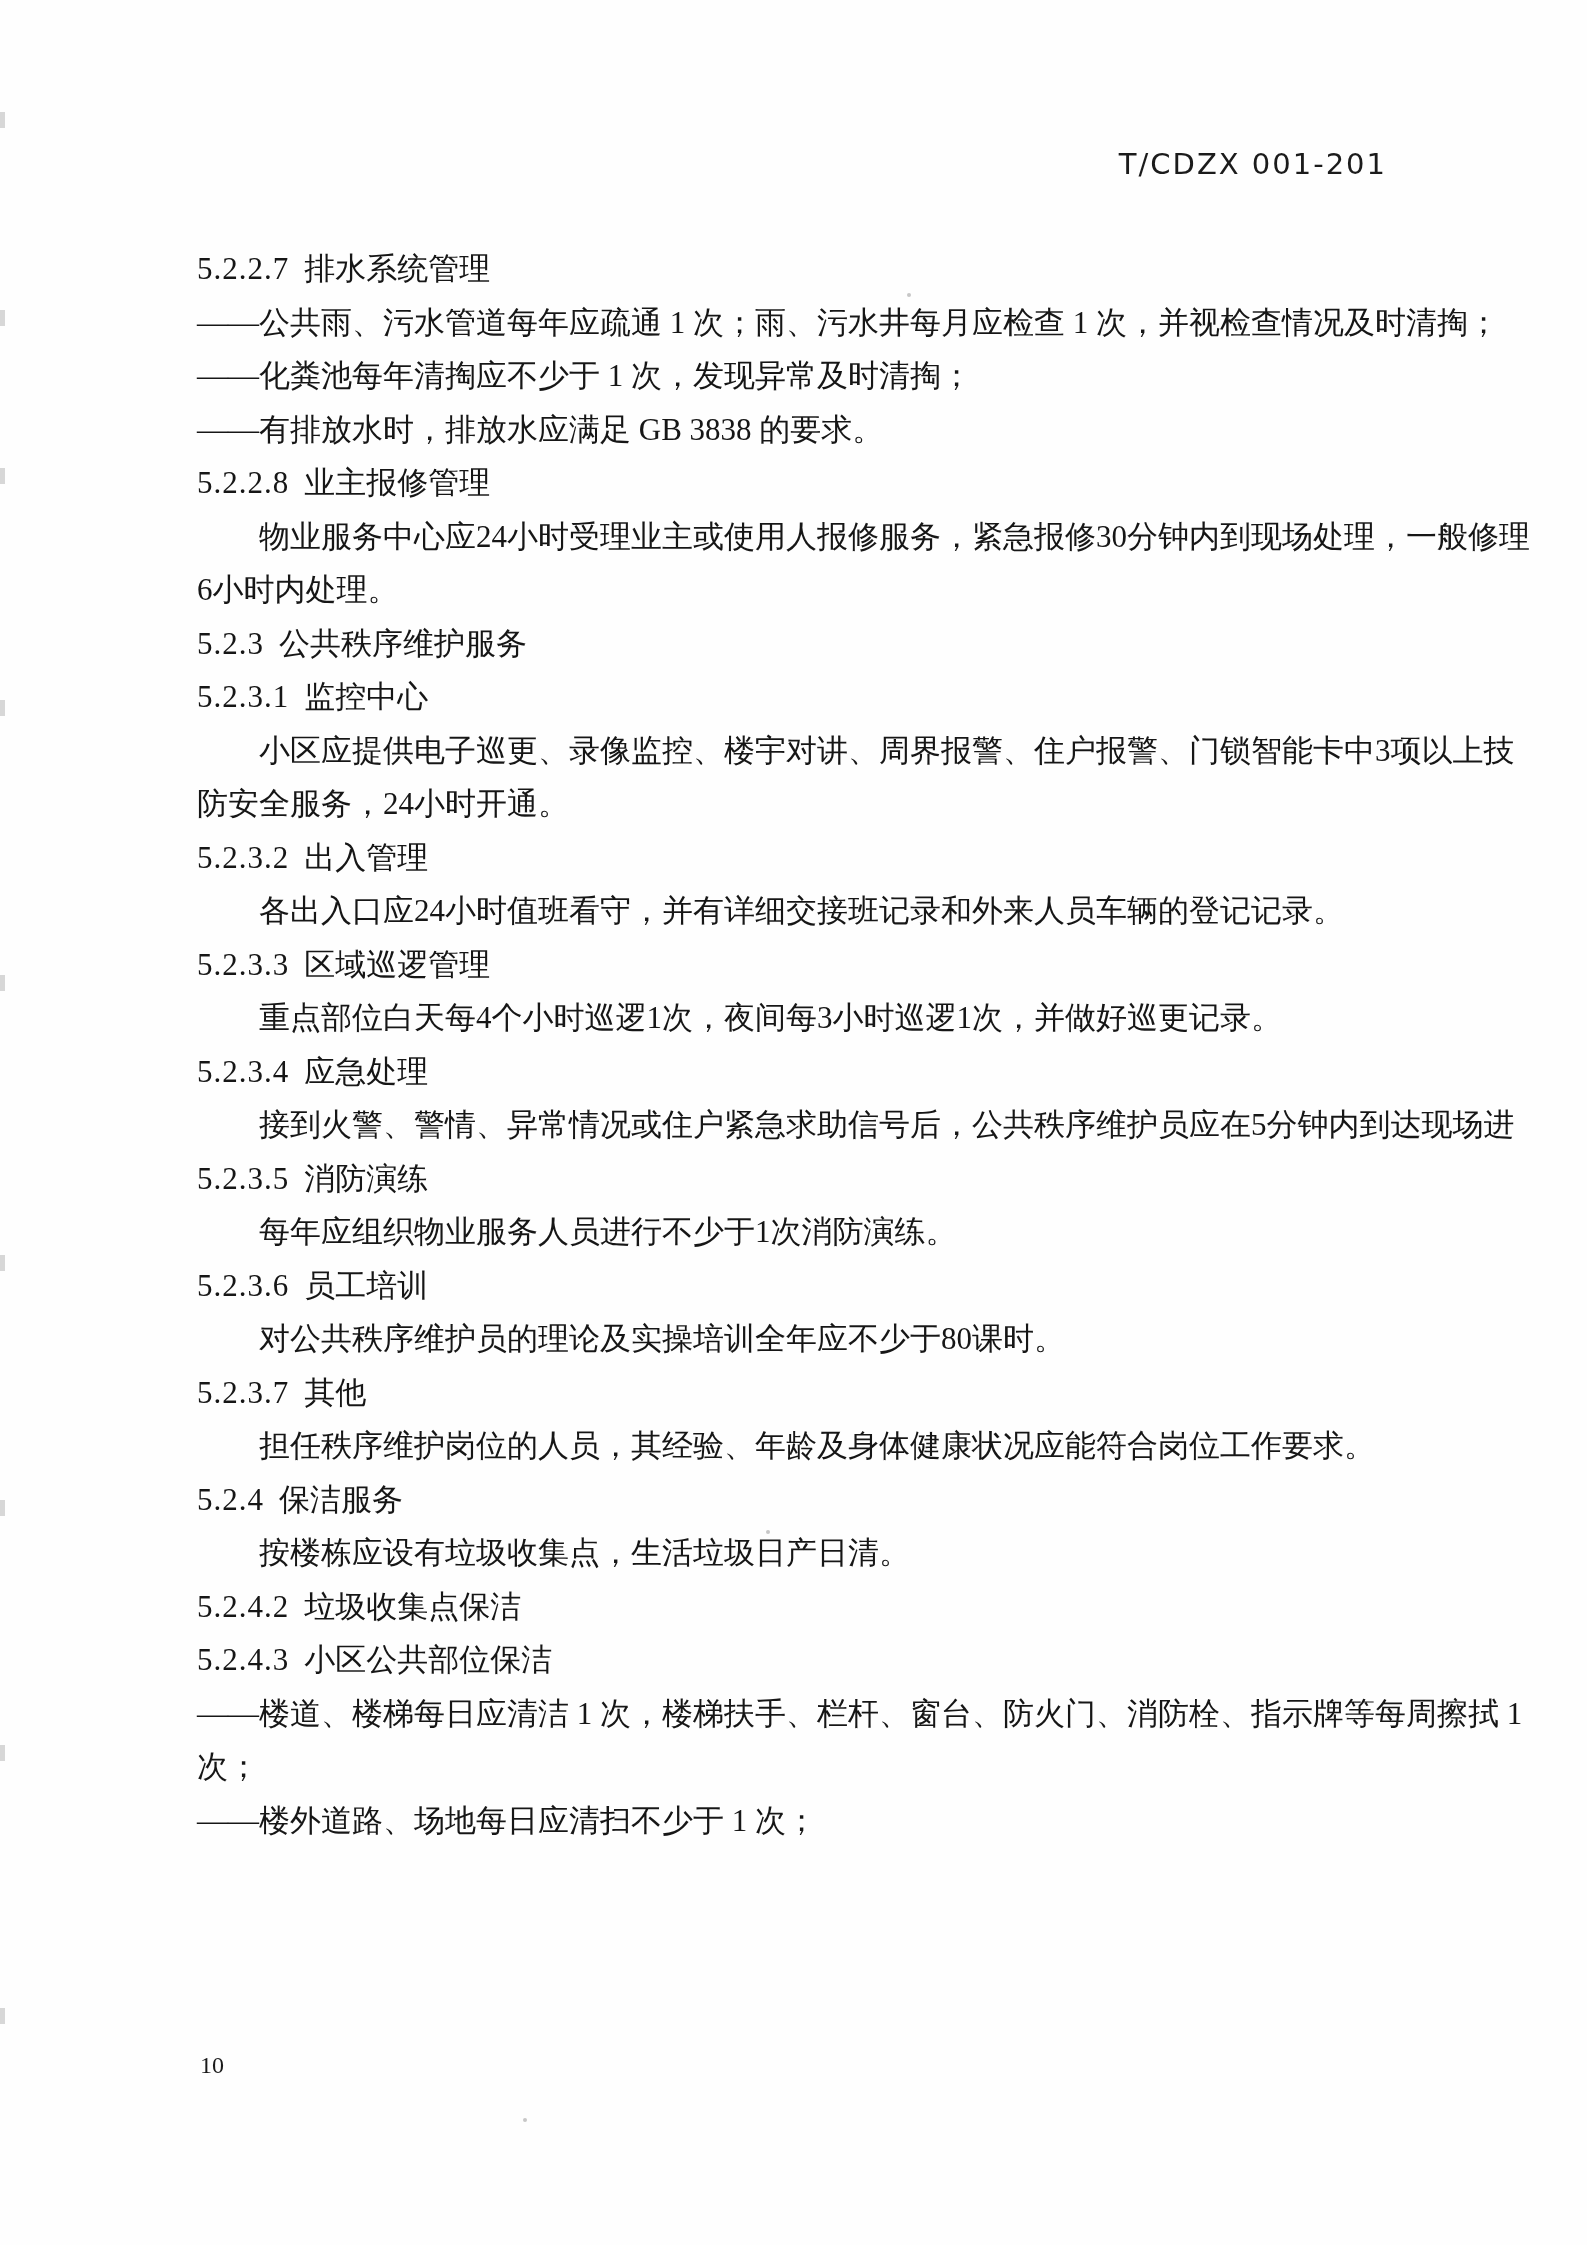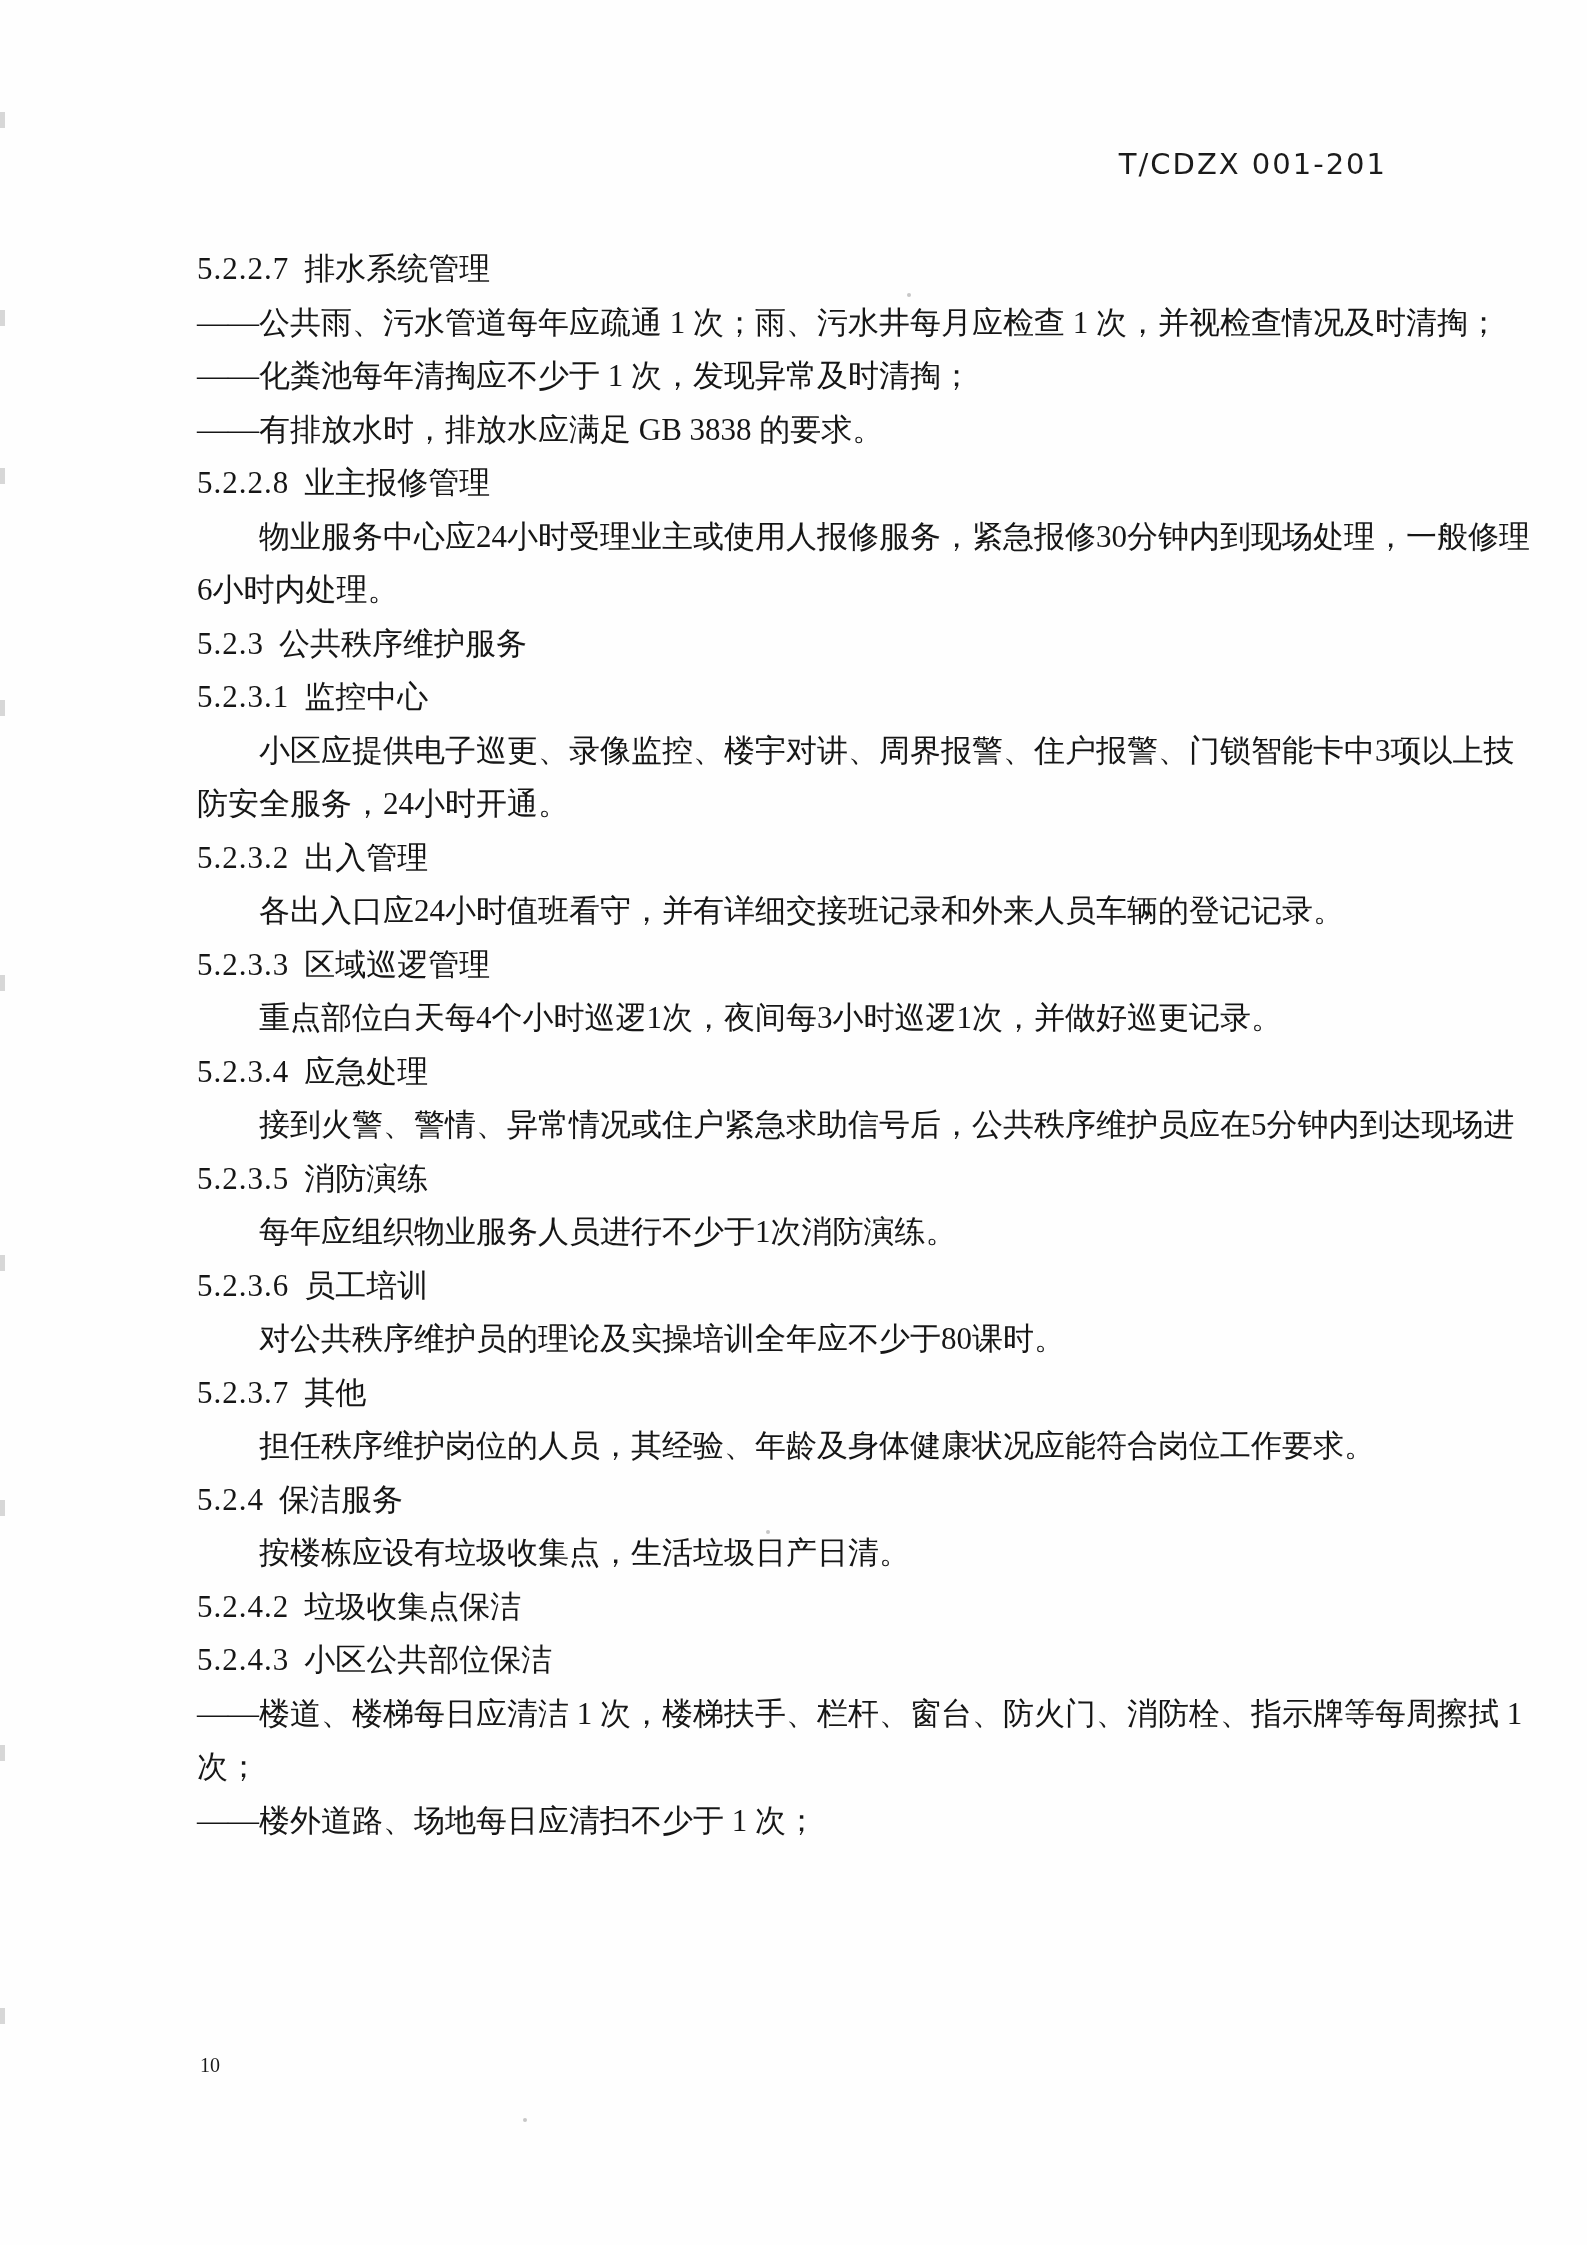--- a/index.html
+++ b/index.html
@@ -49,21 +49,21 @@
   }
   .line.heading .clause-num {
     display: inline-block;
     margin-right: 15px;
     letter-spacing: 1px;
   }
   .page-number {
     position: absolute;
     top: 2048px;
     left: 200px;
-    font-size: 20px;
+    font-size: 24px;
     line-height: 34px;
     color: #1a1a1a;
   }
   .edge-mark {
     position: absolute;
     left: 0;
     width: 5px;
     height: 16px;
     background: #a8a8a8;
     opacity: 0.45;

